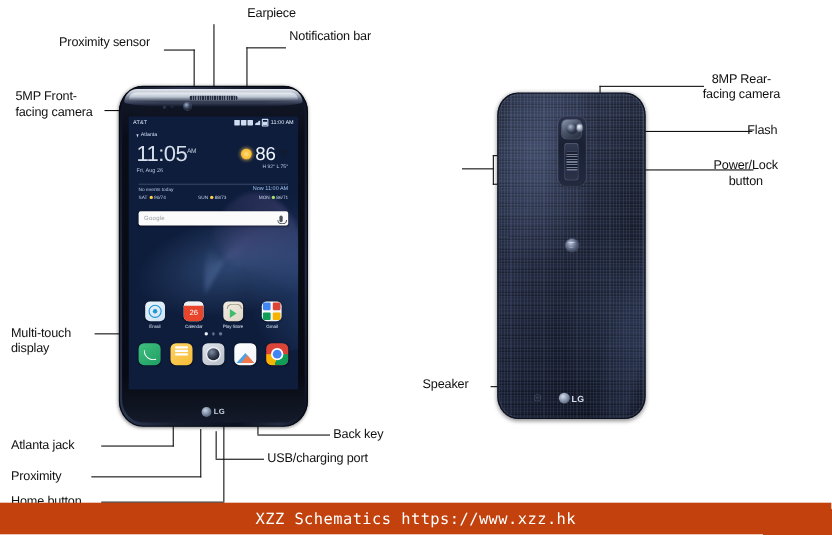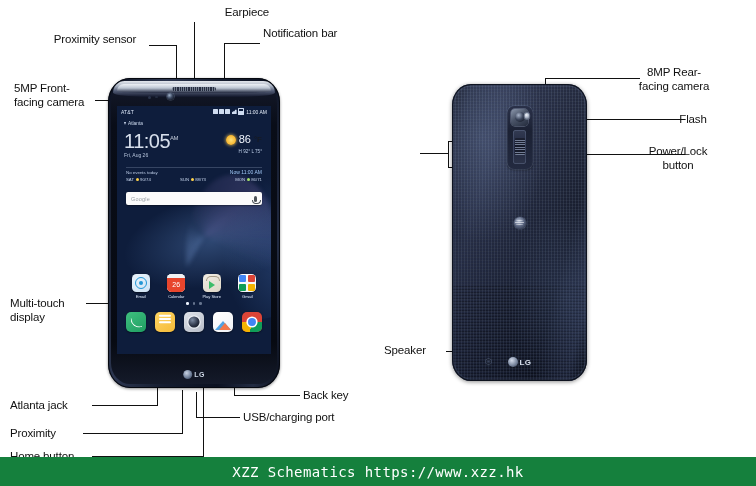--- a/index.html
+++ b/index.html
@@ -136,21 +136,21 @@
   }
   .wx-ampm{font-size:6px;vertical-align:super;opacity:.85;}
   .wx-date{font-size:5px;color:#c8d6ec;margin-top:1px;opacity:.9;}
   .wx-right{position:absolute;right:2px;top:10px;text-align:right;}
   .wx-temprow{display:flex;align-items:center;gap:3px;justify-content:flex-end;}
   .wx-sun{
     width:10px;height:10px;border-radius:50%;
     background:radial-gradient(circle,#ffe176 0%,#f7b733 65%,#f09c1a 100%);
     box-shadow:0 0 3px 1px rgba(255,210,90,.55);
   }
-  .wx-temp{font-size:11px;line-height:17px;color:#f0f5fd;font-weight:400;}
+  .wx-temp{font-size:17px;line-height:17px;color:#f0f5fd;font-weight:400;}
   .wx-deg{font-size:8px;vertical-align:super;}
   .wx-hilo{font-size:4.6px;color:#bccde6;margin-top:1px;}
   .wx-div{position:absolute;left:2px;right:2px;top:46px;height:1px;background:rgba(200,215,240,.22);}
   .wx-ev{position:absolute;left:2px;top:49px;font-size:4.4px;color:#b9c9e3;}
   .wx-now{position:absolute;right:2px;top:48px;font-size:5px;color:#9fc6f5;}
   .wx-forecast{position:absolute;left:2px;right:2px;top:56px;display:flex;justify-content:space-between;}
   .wx-f{font-size:4.3px;color:#c6d5ec;display:flex;align-items:center;gap:1.5px;}
   .wx-dot{width:3px;height:3px;border-radius:50%;background:#ffd24a;}
   .wx-dot.g{background:#a8e36a;}
 
@@ -316,21 +316,21 @@
     box-shadow:0 0 0 .7px rgba(160,180,215,.3);
   }
   .pb-lg{position:absolute;left:50%;transform:translateX(-50%);bottom:14px;display:flex;align-items:center;gap:2px;}
   .pb-lg-mark{width:10px;height:10px;border-radius:50%;
     background:radial-gradient(circle at 38% 34%,#d4dceb 0%,#7a879f 55%,#2c3548 100%);}
   .pb-lg-txt{font-size:8px;color:#d7dfec;letter-spacing:.4px;font-weight:600;}
 
   
   .wm{
     position:absolute;left:0;right:0;bottom:0;height:29px;
-    background:#15803d;display:flex;align-items:center;justify-content:center;
+    background:#c2410c;display:flex;align-items:center;justify-content:center;
   }
   .wm-txt{
     font-family:"DejaVu Sans Mono","Liberation Mono",monospace;
     font-size:14px;color:#ffffff;letter-spacing:.4px;
   }
 </style>
 </head>
 <body>
 
 <div class="stage">

